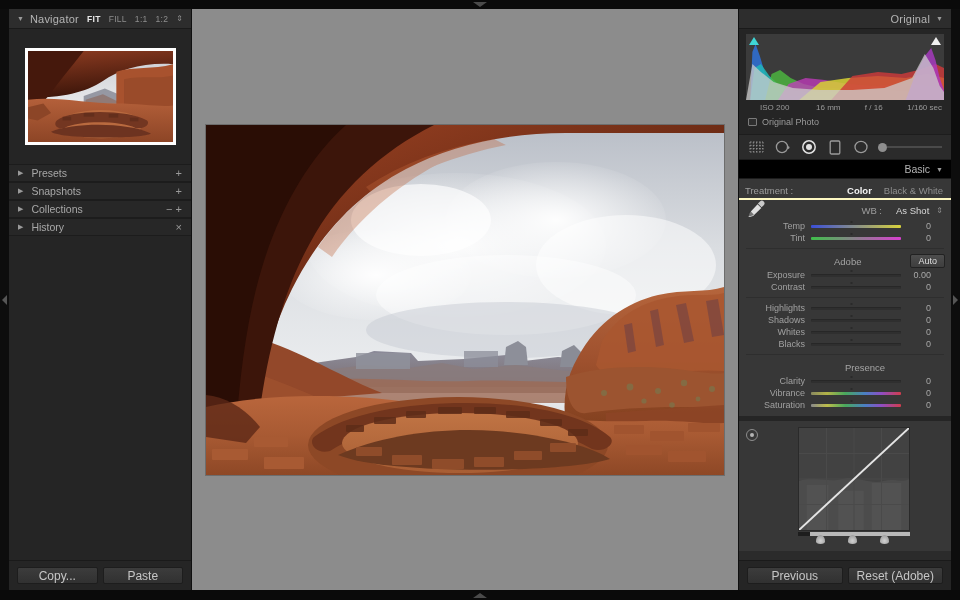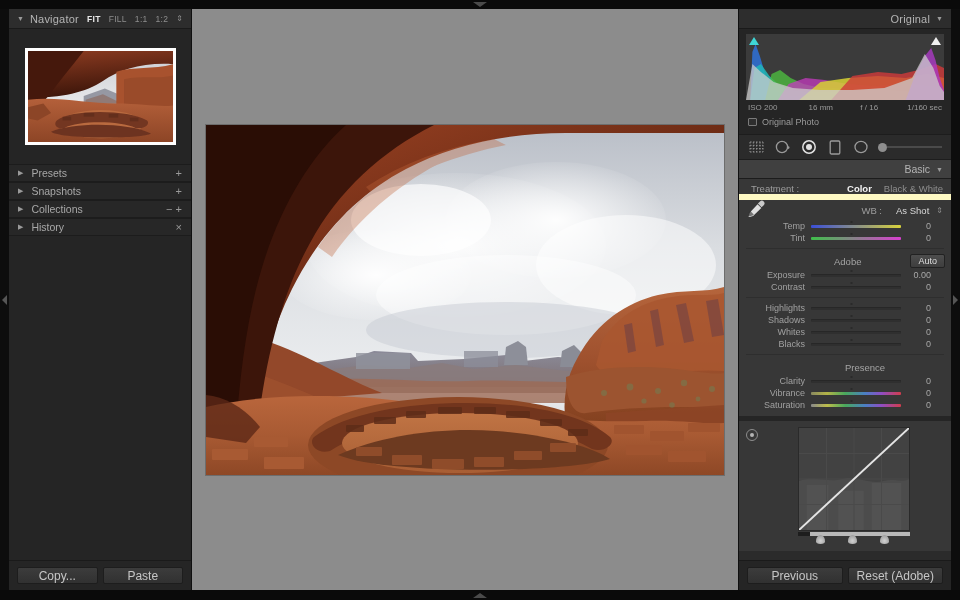--- a/index.html
+++ b/index.html
@@ -94,51 +94,51 @@
   .photo-frame { width: 518px; height: 350px; background: #000; box-shadow: 0 0 0 1px #6d6d6d; position: relative; overflow: hidden; }
   .photo { position: absolute; inset: 0; overflow: hidden; }
 
   
   .hist-box { background: #252525; padding: 5px 7px 3px; }
   .hist-canvas { position: relative; height: 66px; background: #3b3b3b; overflow: hidden; }
   .clip-tri { position: absolute; top: 3px; width: 0; height: 0;
               border-left: 5px solid transparent; border-right: 5px solid transparent; }
   .clip-tri.l { left: 3px; border-bottom: 8px solid #3fd6d6; }
   .clip-tri.r { right: 3px; border-bottom: 8px solid #f0f0f0; }
-  .hist-meta { display: flex; align-items: center; padding: 3px 2px 2px; font-size: 8px; color: #9a9a9a; }
+  .hist-meta { display: flex; align-items: center; padding: 3px 2px 2px; font-size: 8px; color: #9a9a9a; margin-left: 12px; }
   .hist-meta span { flex: 1; text-align: center; }
   .hist-meta span:first-child { text-align: left; }
   .hist-meta span:last-child { text-align: right; }
   .orig-row { display: flex; align-items: center; gap: 5px; padding: 3px 2px 4px; font-size: 9px; color: #9a9a9a; }
   .orig-chk { width: 9px; height: 8px; border: 1px solid #7a7a7a; background: #2e2e2e; border-radius: 1px; }
 
   
   .tool-strip { height: 26px; background: #2b2b2b; display: flex; align-items: center;
                 padding: 0 9px; gap: 9px; border-top: 1px solid #1d1d1d; border-bottom: 1px solid #1d1d1d; }
   .tool { width: 17px; height: 17px; display: flex; align-items: center; justify-content: center; }
   .tool-slider { flex: 1; display: flex; align-items: center; gap: 0; }
   .tool-knob { width: 9px; height: 9px; border-radius: 50%; background: #8e8e8e; }
   .tool-track { flex: 1; height: 2px; background: #4a4a4a; }
 
   
   .right-scroll { flex: 1; overflow: hidden; background: #2b2b2b; }
 
   .sec-head {
     height: 19px; display: flex; align-items: center; justify-content: flex-end;
-    padding: 0 8px; font-size: 10.5px; color: #b4b4b4; background: #404040;
+    padding: 0 8px; font-size: 10.5px; color: #b4b4b4; background: #000000;
     border-bottom: 1px solid #1c1c1c; gap: 6px;
   }
   .sec-head .switch { width: 9px; height: 7px; background: #474747; border: 1px solid #5a5a5a;
                       border-radius: 1px; margin-right: auto; }
   .sec-head .tri { font-size: 7px; color: #9a9a9a; }
 
   .sec-body { background: #373737; padding: 4px 0 5px; }
 
-  .treat-row { display: flex; align-items: center; height: 17px; padding: 0 8px 0 12px;
-               font-size: 9.5px; color: #9d9d9d; border-bottom: 6px solid #fef9c3; }
+  .treat-row { display: flex; align-items: center; height: 17px; padding: 0 8px 0 6px;
+               font-size: 9.5px; color: #9d9d9d; border-bottom: 2px solid #fef9c3; }
   .treat-row .lbl { flex: 1; }
   .treat-opt { font-size: 9.5px; color: #8e8e8e; margin-left: 12px; }
   .treat-opt.active { color: #f2f2f2; font-weight: bold; }
 
   .wb-row { display: flex; align-items: center; height: 20px; padding: 0 8px 0 6px; gap: 4px; }
   .wb-row .lbl { flex: 1; text-align: right; font-size: 9.5px; color: #9d9d9d; padding-right: 10px; }
   .wb-val { font-size: 9.5px; color: #d8d8d8; }
   .wb-ud { font-size: 8px; color: #8e8e8e; margin-left: 3px; }
 
   

